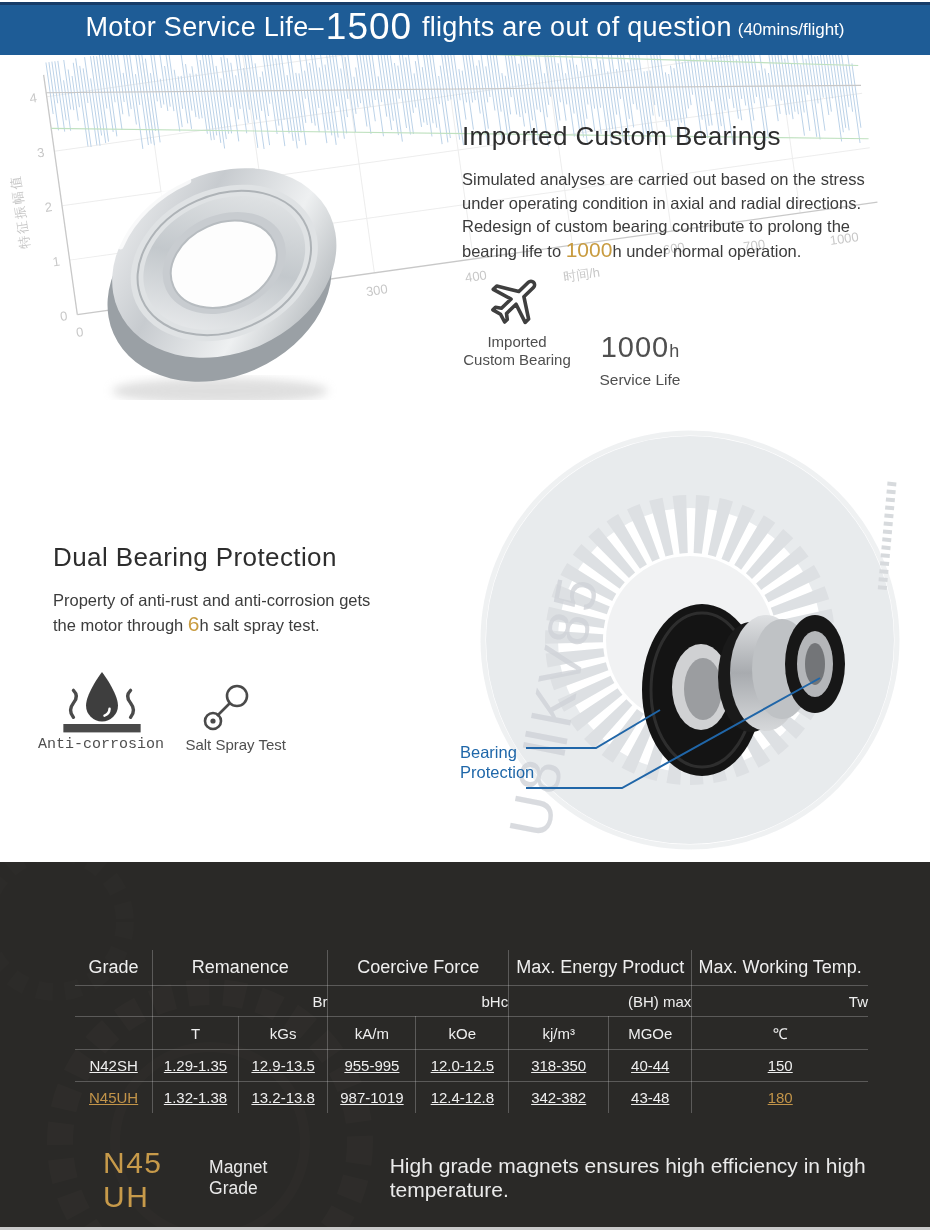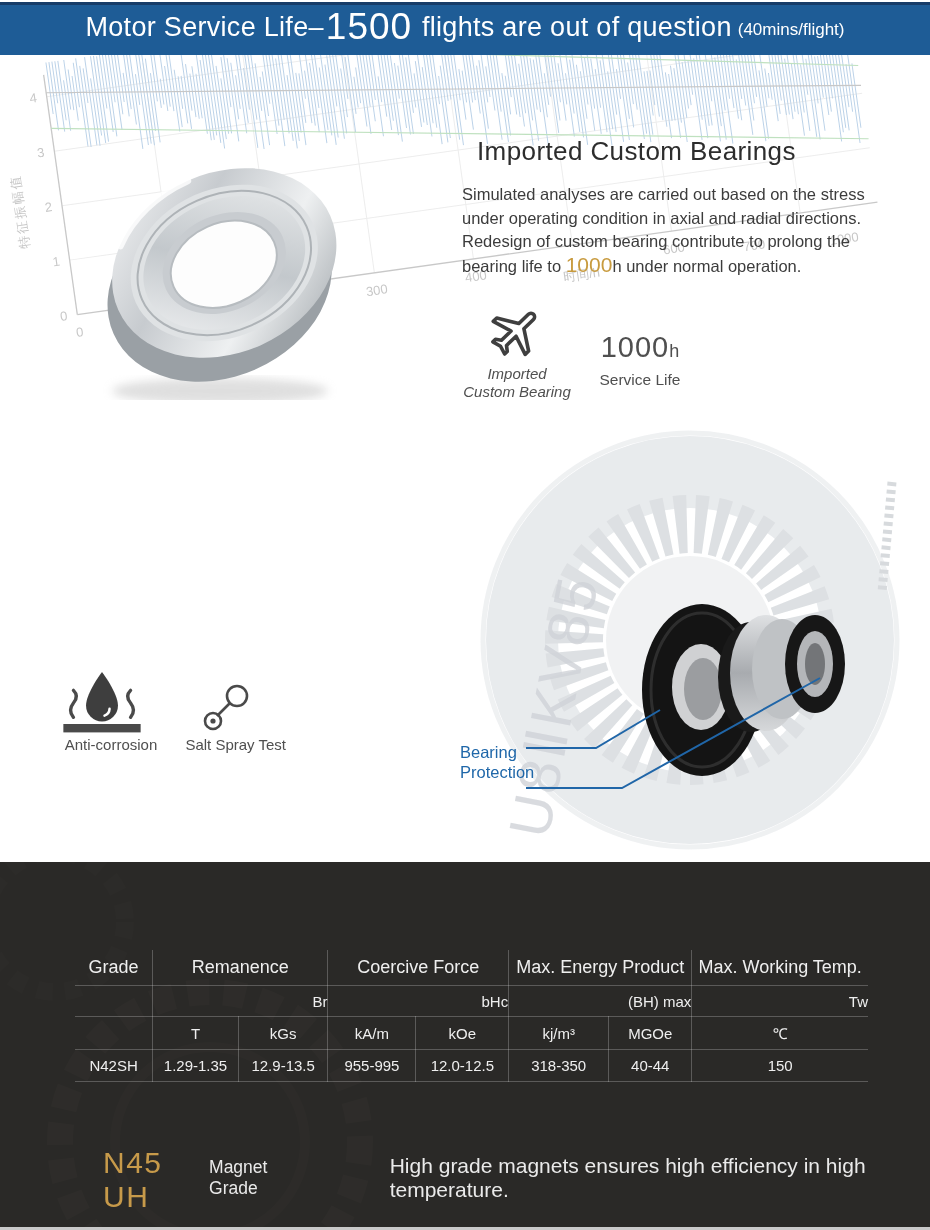--- a/index.html
+++ b/index.html
@@ -14,51 +14,51 @@
   .banner .t-main{font-size:27px;letter-spacing:.3px;}
   .banner .t-big{font-size:37px;letter-spacing:1px;margin:0 2px;position:relative;top:-1px;}
   .banner .t-note{font-size:17px;margin-left:6px;position:relative;top:2px;}
 
   
   .sec1{position:relative;height:345px;background:#fff;overflow:hidden;}
   .chart-bg{position:absolute;left:20px;top:-2px;width:890px;height:347px;opacity:.55;transform:rotate(-8deg);transform-origin:70px 280px;pointer-events:none;}
   .chart-bg text{fill:#9a9a9a;font-family:"Liberation Sans",sans-serif;}
   .bearing-art{position:absolute;left:98px;top:90px;width:255px;height:265px;}
   .sec1 .col-text{position:absolute;left:462px;top:66px;width:436px;}
-  h2.sect{margin:15px;font-size:26px;font-weight:400;color:#2d2d2d;letter-spacing:.4px;}
+  h2.sect{margin:0;font-size:26px;font-weight:400;color:#2d2d2d;letter-spacing:.4px;}
   .bodytext{margin:16px 0 0 0;font-size:16.5px;line-height:23.5px;color:#3c3c3c;}
   .gold-inline{color:#c89b3f;font-size:21px;line-height:1;}
-  .plane-block{position:absolute;left:456px;top:248px;width:122px;text-align:center;font-style:italic;}
+  .plane-block{position:absolute;left:456px;top:216px;width:122px;text-align:center;}
   .icon-caption{font-size:15px;color:#4f4f4f;line-height:18px;}
   .stat-block{position:absolute;left:578px;top:276px;width:124px;text-align:center;color:#4f4f4f;}
   .stat-value{font-size:29px;letter-spacing:1px;}
   .stat-unit{font-size:18px;}
   .stat-caption{font-size:15.5px;margin-top:7px;}
 
   
   .sec2{position:relative;height:462px;background:#fff;overflow:hidden;}
   .motor-art{position:absolute;left:430px;top:22px;width:500px;height:440px;}
   .callout-overlay{position:absolute;left:0;top:0;width:930px;height:462px;pointer-events:none;}
   .sec2 .col-text{position:absolute;left:53px;top:142px;width:372px;}
   .sec2 .bodytext{width:332px;}
   .icon-anticorr{position:absolute;left:60px;top:268px;}
   .icon-spray{position:absolute;left:200px;top:284px;}
-  .cap1{position:absolute;left:36px;width:150px;top:336px;text-align:center;}
+  .cap1{position:absolute;left:26px;width:150px;top:336px;text-align:center;font-family:Liberation Mono, monospace;}
   .cap2{position:absolute;left:158px;width:128px;top:336px;text-align:right;}
   .callout-label{position:absolute;left:460px;top:342px;font-size:16.5px;line-height:20px;color:#1f67a9;}
 
   
   .dark{position:relative;height:368px;background:#2a2927;overflow:hidden;}
   .gear-watermark{position:absolute;left:-40px;top:0;opacity:.18;pointer-events:none;}
   table.mag{position:absolute;left:75px;top:88px;width:793px;border-collapse:collapse;table-layout:fixed;color:#efefef;text-align:center;}
   table.mag td{font-size:15px;font-weight:400;padding:0;}
   tr.r1 td{height:35px;font-size:18px;}
   tr.r2 td{height:30px;text-align:right;}
   tr.r3 td{height:32px;}
-  tr.r4 td,tr.r5 td{height:31px;}
+  tr.r4 td,tr.r5 td{height:31px;text-decoration:underline;}
   td.br{border-right:1px solid rgba(220,220,220,.28);}
   td.bb{border-bottom:1px solid rgba(220,220,220,.28);}
   .goldcell{color:#c29449;}
   .mag-footer{position:absolute;left:103px;top:284px;display:flex;align-items:baseline;color:#eaeaea;}
   .mf-grade{font-size:30px;letter-spacing:1.5px;color:#c79a4a;}
   .mf-label{font-size:17.5px;margin-left:2px;}
   .mf-note{font-size:21px;margin-left:80px;}
   .bottom-strip{position:absolute;left:0;right:0;bottom:0;height:3px;background:#c9c9c9;}
 </style>
 </head>
@@ -208,20 +208,24 @@
         <ellipse cx="385" cy="242" rx="18" ry="33" fill="#b4b6b9"></ellipse>
         <ellipse cx="385" cy="242" rx="10" ry="21" fill="#737578"></ellipse>
       </svg>
     </div>
 
     <svg class="callout-overlay">
       <polyline points="526,348 596,348 660,310" fill="none" stroke="#2066a8" stroke-width="2"></polyline>
       <polyline points="526,388 622,388 820,278" fill="none" stroke="#2066a8" stroke-width="2"></polyline>
     </svg>
 
+    <div class="col-text">
+      <h2 class="sect">Dual Bearing Protection</h2>
+      <p class="bodytext"><span>Property of anti-rust and anti-corrosion gets the motor through </span><span class="gold-inline">6</span><span>h salt spray test.</span></p>
+    </div>
 
     <div class="icon-anticorr">
       <svg width="84" height="70" viewBox="0 0 100 82">
         <path d="M50 4 C50 4 31 29 31 44 a19 19 0 0 0 38 0 C69 29 50 4 50 4 Z" fill="#3e3e3e"></path>
         <path d="M59 48 a9 9 0 0 1 -6 8" fill="none" stroke="#ffffff" stroke-width="3" stroke-linecap="round"></path>
         <path d="M16 26 q7 7 0 15 q-7 9 0 17" fill="none" stroke="#4a4a4a" stroke-width="4" stroke-linecap="round"></path>
         <path d="M84 26 q-7 7 0 15 q7 9 0 17" fill="none" stroke="#4a4a4a" stroke-width="4" stroke-linecap="round"></path>
         <rect x="4" y="66" width="92" height="10" fill="#4a4a4a"></rect>
       </svg>
     </div>
@@ -289,20 +293,30 @@
         <tr class="r4">
           <td class="br bb">N42SH</td>
           <td class="br bb">1.29-1.35</td>
           <td class="br bb">12.9-13.5</td>
           <td class="br bb">955-995</td>
           <td class="br bb">12.0-12.5</td>
           <td class="br bb">318-350</td>
           <td class="br bb">40-44</td>
           <td class="bb">150</td>
         </tr>
+        <tr class="r5">
+          <td class="br goldcell">N45UH</td>
+          <td class="br">1.32-1.38</td>
+          <td class="br">13.2-13.8</td>
+          <td class="br">987-1019</td>
+          <td class="br">12.4-12.8</td>
+          <td class="br">342-382</td>
+          <td class="br">43-48</td>
+          <td class="goldcell">180</td>
+        </tr>
       </tbody>
     </table>
 
     <div class="mag-footer">
       <span class="mf-grade">N45 UH</span>
       <span class="mf-label">Magnet Grade</span>
       <span class="mf-note">High grade magnets ensures high efficiency in high temperature.</span>
     </div>
 
     <div class="bottom-strip"></div>

